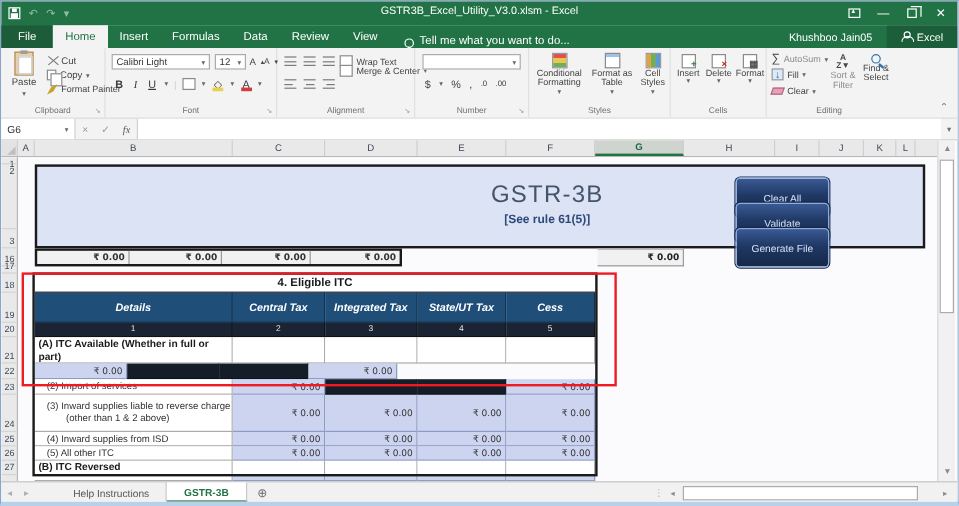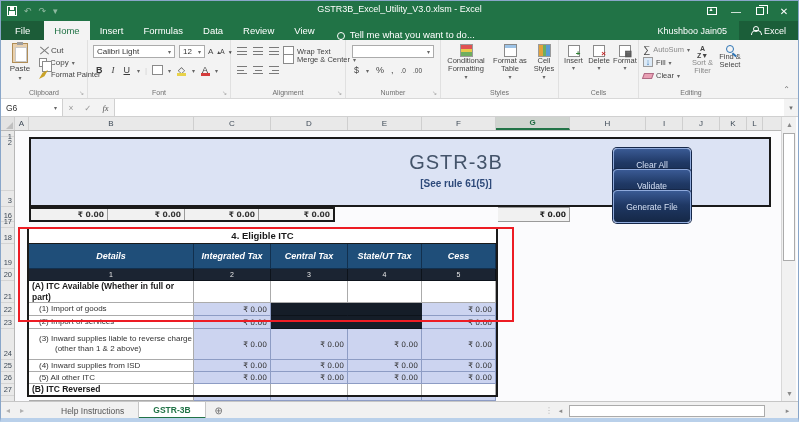--- a/index.html
+++ b/index.html
@@ -465,41 +465,40 @@
       <span class="cell wE tval">₹ 0.00</span>
       <span class="cell wF tval" style="border-right:none;">₹ 0.00</span>
     </div>
     <div class="gval">₹ 0.00</div>
 
     <div class="trow tbl-title">
       <span class="cell">4. Eligible ITC</span>
     </div>
     <div class="trow hdr">
       <span class="cell wB">Details</span>
+      <span class="cell wD">Central Tax</span>
       <span class="cell wC">Integrated Tax</span>
-      <span class="cell wD">Central Tax</span>
       <span class="cell wE">State/UT Tax</span>
       <span class="cell wF">Cess</span>
     </div>
     <div class="trow numr">
       <span class="cell wB">1</span>
       <span class="cell wC">2</span>
       <span class="cell wD">3</span>
       <span class="cell wE">4</span>
       <span class="cell wF">5</span>
     </div>
     <div class="trow secA">
       <span class="cell wB lab">(A) ITC Available (Whether in full or part)</span>
       <span class="cell wC white"></span>
       <span class="cell wD white"></span>
       <span class="cell wE white"></span>
       <span class="cell wF white"></span>
     </div>
     <div class="trow r22">
-      <span class="cell wB lab">(1)  Import of goods</span>
       <span class="cell wC val">₹ 0.00</span>
       <span class="cell wD blk"></span>
       <span class="cell wE blk"></span>
       <span class="cell wF val">₹ 0.00</span>
     </div>
     <div class="trow r23">
       <span class="cell wB lab">(2)  Import of services</span>
       <span class="cell wC val">₹ 0.00</span>
       <span class="cell wD blk"></span>
       <span class="cell wE blk"></span>

